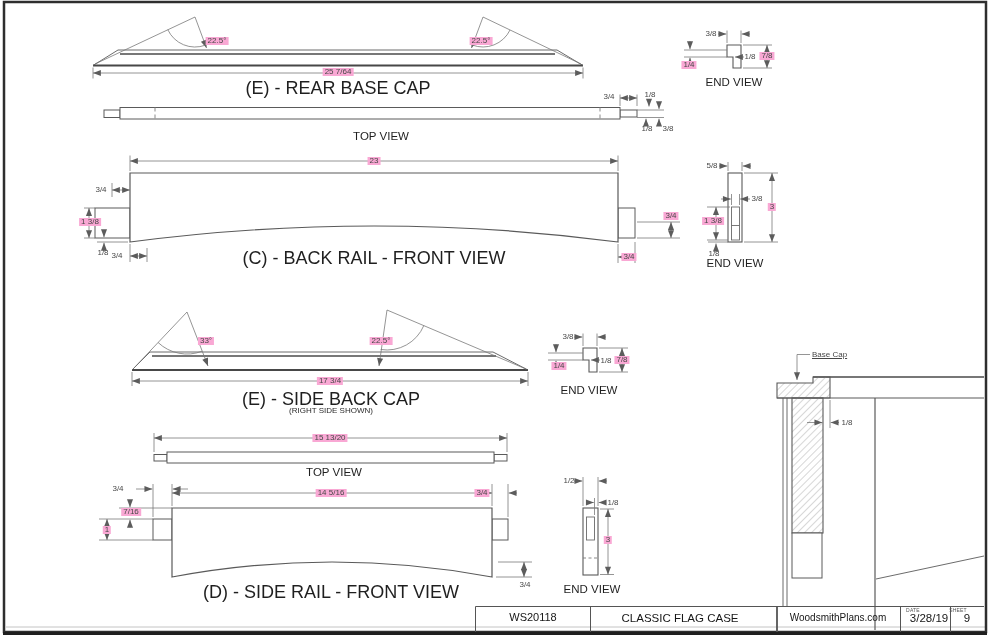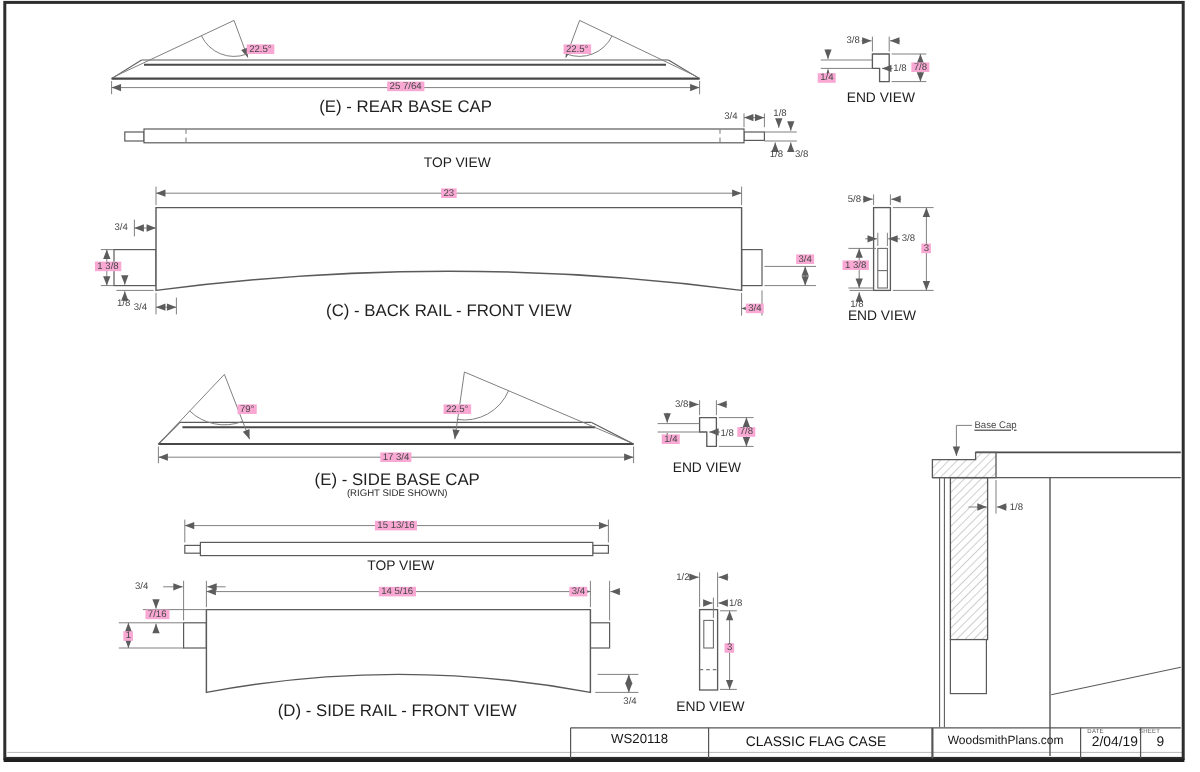--- a/index.html
+++ b/index.html
@@ -3,21 +3,21 @@
 <meta charset="utf-8">
 <style>
   html,body{margin:0;padding:0;background:#fff;}
   #sheet{position:relative;width:1000px;height:643px;background:#fff;overflow:hidden;
          font-family:"Liberation Sans",sans-serif;}
   #geo{position:absolute;left:0;top:0;}
   .lbl{position:absolute;transform:translate(-50%,-50%);white-space:nowrap;line-height:1;
        color:#3a3a3a;font-family:"Liberation Sans",sans-serif;}
   .dim{font-size:8px;color:#474747;}
   .bg{background:#f9a8d4;padding:0 2px;}
-  .vtitle{font-size:14px;color:#1f1f1f;}
+  .vtitle{font-size:18px;color:#1f1f1f;}
   .vtitle2{font-size:11.5px;color:#1f1f1f;}
   .sub{font-size:8px;color:#2a2a2a;}
   .leftal{transform:translate(0,-50%);text-decoration:underline;}
   .tiny{font-size:5px;color:#555;letter-spacing:.2px;}
   .tb{font-size:11px;color:#161616;}
   .tb2{font-size:11.5px;color:#161616;}
   .tbbig{font-size:10px;color:#161616;}
 </style>
 </head>
 <body>
@@ -296,33 +296,33 @@
 <span class="lbl dim bg" style="left:629px;top:257px">3/4</span>
 <span class="lbl vtitle" style="left:374px;top:258px">(C) - BACK RAIL - FRONT VIEW</span>
 
 <span class="lbl dim" style="left:712px;top:166px">5/8</span>
 <span class="lbl dim" style="left:757px;top:199px">3/8</span>
 <span class="lbl dim bg" style="left:772px;top:207px">3</span>
 <span class="lbl dim bg" style="left:713px;top:221px">1 3/8</span>
 <span class="lbl dim" style="left:714px;top:254px">1/8</span>
 <span class="lbl vtitle2" style="left:735px;top:264px">END VIEW</span>
 
-<span class="lbl dim bg" style="left:206px;top:341px">79°</span>
+<span class="lbl dim bg" style="left:206px;top:341px">33°</span>
 <span class="lbl dim bg" style="left:381px;top:341px">22.5°</span>
 <span class="lbl dim bg" style="left:330px;top:381px">17 3/4</span>
-<span class="lbl vtitle" style="left:331px;top:399px">(E) - SIDE BASE CAP</span>
+<span class="lbl vtitle" style="left:331px;top:399px">(E) - SIDE BACK CAP</span>
 <span class="lbl sub" style="left:331px;top:411px">(RIGHT SIDE SHOWN)</span>
 
 <span class="lbl dim" style="left:568px;top:337px">3/8</span>
 <span class="lbl dim bg" style="left:559px;top:366px">1/4</span>
 <span class="lbl dim" style="left:606px;top:360.5px">1/8</span>
 <span class="lbl dim bg" style="left:622px;top:360px">7/8</span>
 <span class="lbl vtitle2" style="left:589px;top:390.5px">END VIEW</span>
 
-<span class="lbl dim bg" style="left:330px;top:438px">15 13/16</span>
+<span class="lbl dim bg" style="left:330px;top:438px">15 13/20</span>
 <span class="lbl vtitle2" style="left:334px;top:472.5px">TOP VIEW</span>
 
 <span class="lbl dim" style="left:118px;top:489px">3/4</span>
 <span class="lbl dim bg" style="left:331px;top:493px">14 5/16</span>
 <span class="lbl dim bg" style="left:482px;top:493px">3/4</span>
 <span class="lbl dim bg" style="left:131px;top:512px">7/16</span>
 <span class="lbl dim bg" style="left:107px;top:530px">1</span>
 <span class="lbl dim" style="left:525px;top:584.5px">3/4</span>
 <span class="lbl vtitle" style="left:331px;top:592px">(D) - SIDE RAIL - FRONT VIEW</span>
 
@@ -331,17 +331,17 @@
 <span class="lbl dim bg" style="left:608px;top:540px">3</span>
 <span class="lbl vtitle2" style="left:592px;top:590px">END VIEW</span>
 
 <span class="lbl dim leftal" style="left:812px;top:354.5px">Base Cap</span>
 <span class="lbl dim" style="left:847px;top:423px">1/8</span>
 
 <span class="lbl tb" style="left:533px;top:617px">WS20118</span>
 <span class="lbl tb2" style="left:680px;top:618.5px">CLASSIC FLAG CASE</span>
 <span class="lbl tbbig" style="left:838px;top:618px">WoodsmithPlans.com</span>
 <span class="lbl tiny" style="left:913px;top:610px">DATE</span>
-<span class="lbl tb2" style="left:929px;top:619px">2/04/19</span>
+<span class="lbl tb2" style="left:929px;top:619px">3/28/19</span>
 <span class="lbl tiny" style="left:958px;top:610px">SHEET</span>
 <span class="lbl tb2" style="left:967px;top:619px">9</span>
 
 </div>
 
 </body></html>

